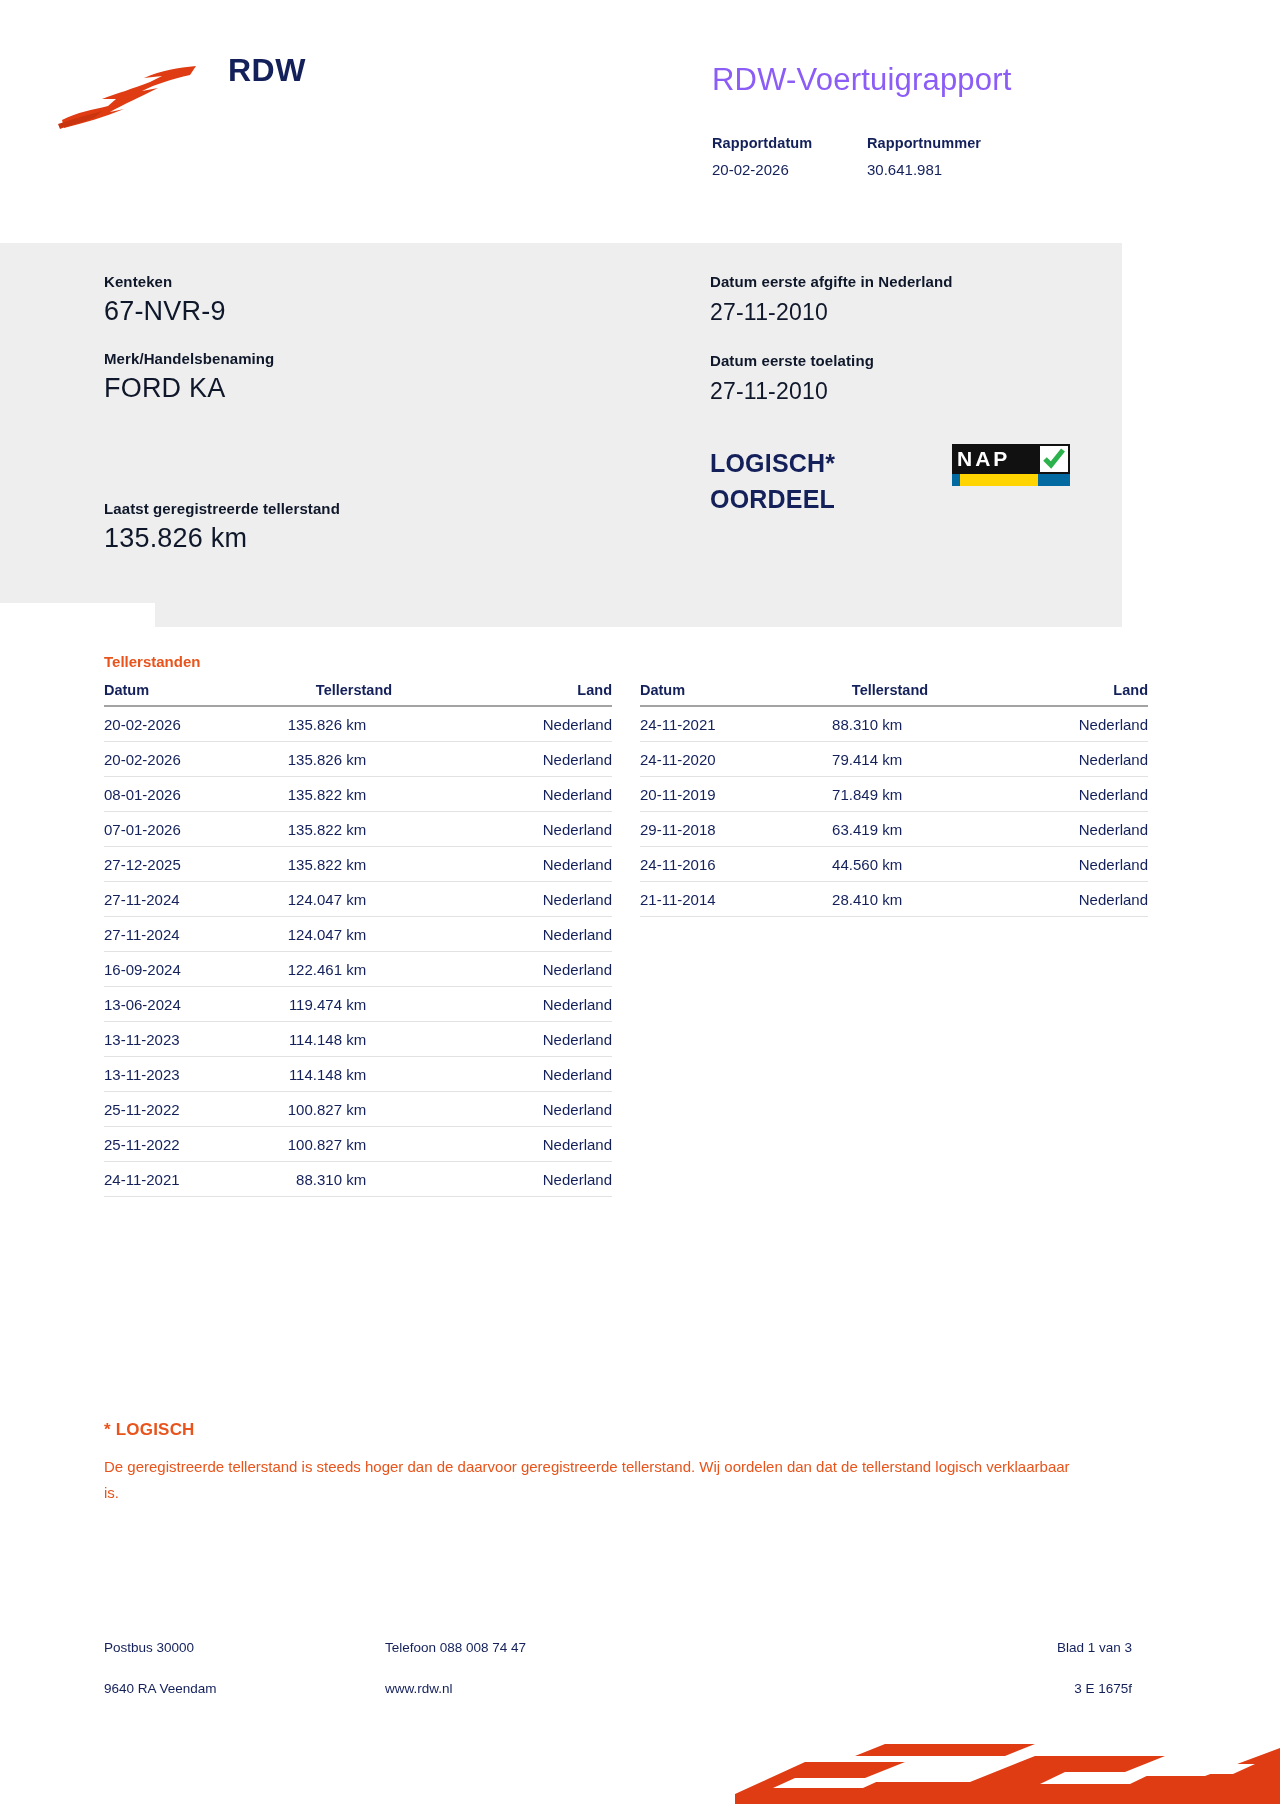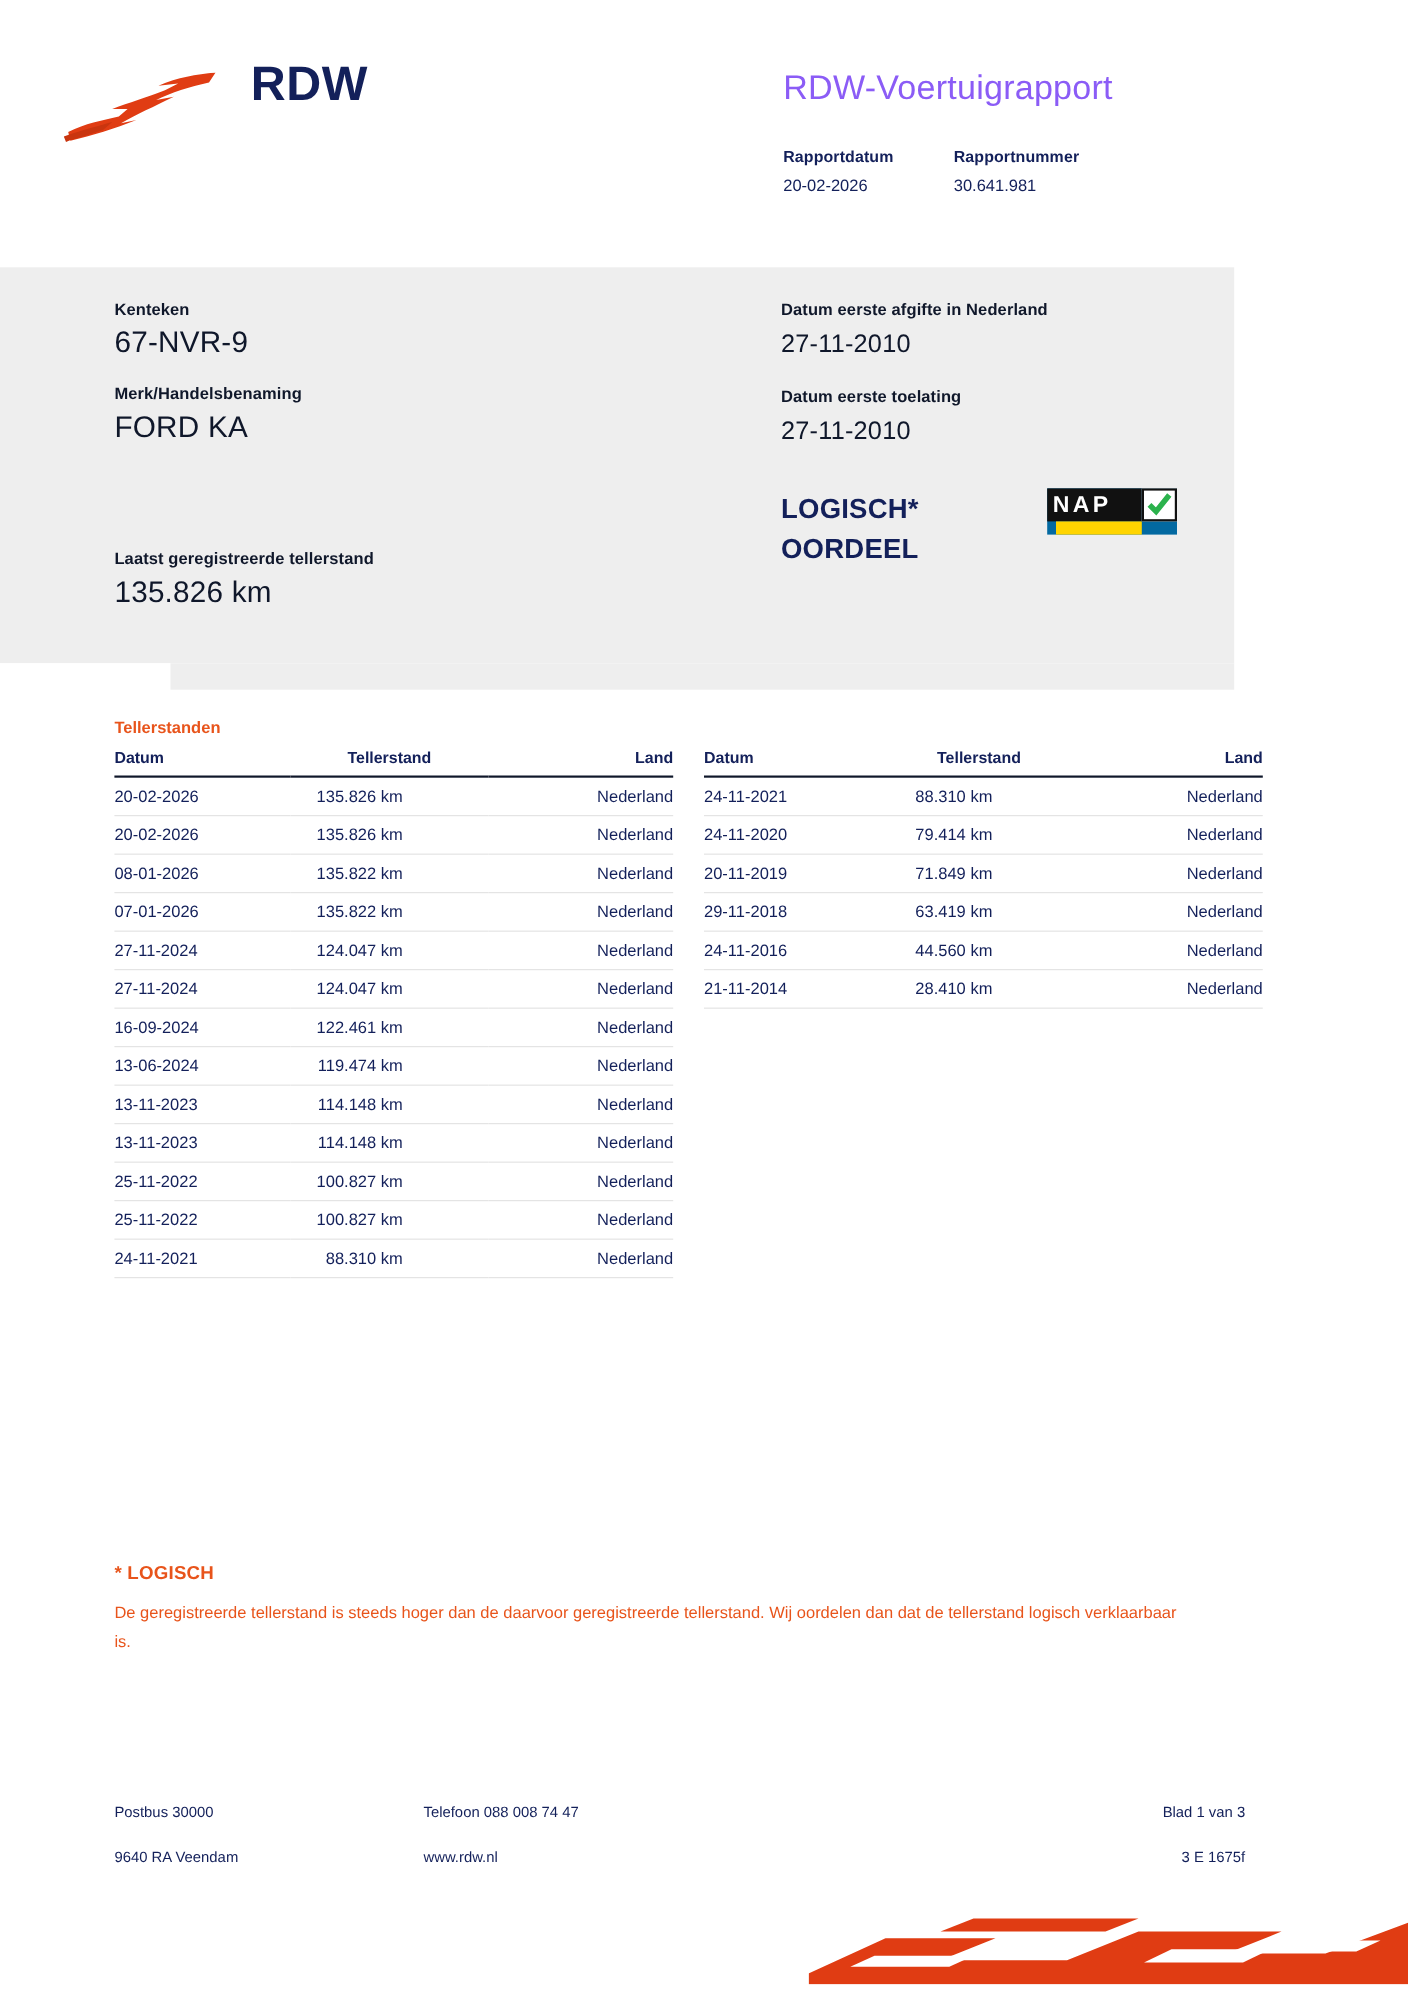--- a/index.html
+++ b/index.html
@@ -37,21 +37,21 @@
     width: 300px; height: 90px;
   }
   .logo-mark {
     position: absolute;
     left: 0; top: 14px;
     width: 142px; height: 64px;
   }
   .logo-text {
     position: absolute;
     left: 170px; top: 0px;
-    font-size: 44px;
+    font-size: 32px;
     font-weight: 700;
     letter-spacing: 0.5px;
     color: #13205a;
     font-family: "Liberation Sans", sans-serif;
   }
 
   .report-title {
     position: absolute;
     left: 712px; top: 62px;
     font-size: 31px;
@@ -184,21 +184,21 @@
   .tbl.left  { left: 104px; top: 682px; }
   .tbl.right { left: 640px; top: 682px; }
 
   .tbl table { border-collapse: collapse; width: 100%; }
   .tbl th {
     font-size: 14.5px;
     font-weight: 700;
     color: #13205a;
     text-align: left;
     padding: 0 0 7px 0;
-    border-bottom: 2px solid #0f172a;
+    border-bottom: 2px solid #a3a3a3;
   }
   .tbl th.c-date  { width: 160px; }
   .tbl th.c-value { width: 180px; text-align: center; }
   .tbl th.c-land  { text-align: right; }
   .tbl td {
     font-size: 15px;
     font-weight: 400;
     color: #13205a;
     padding: 9px 0 8px 0;
     border-bottom: 1px solid #e2e2e2;
@@ -348,20 +348,25 @@
             <td class="c-date">08-01-2026</td>
             <td class="c-value"><span class="num">135.822</span> km</td>
             <td class="c-land">Nederland</td>
           </tr>
           <tr>
             <td class="c-date">07-01-2026</td>
             <td class="c-value"><span class="num">135.822</span> km</td>
             <td class="c-land">Nederland</td>
           </tr>
           <tr>
+            <td class="c-date">27-12-2025</td>
+            <td class="c-value"><span class="num">135.822</span> km</td>
+            <td class="c-land">Nederland</td>
+          </tr>
+          <tr>
             <td class="c-date">27-11-2024</td>
             <td class="c-value"><span class="num">124.047</span> km</td>
             <td class="c-land">Nederland</td>
           </tr>
           <tr>
             <td class="c-date">27-11-2024</td>
             <td class="c-value"><span class="num">124.047</span> km</td>
             <td class="c-land">Nederland</td>
           </tr>
           <tr>

